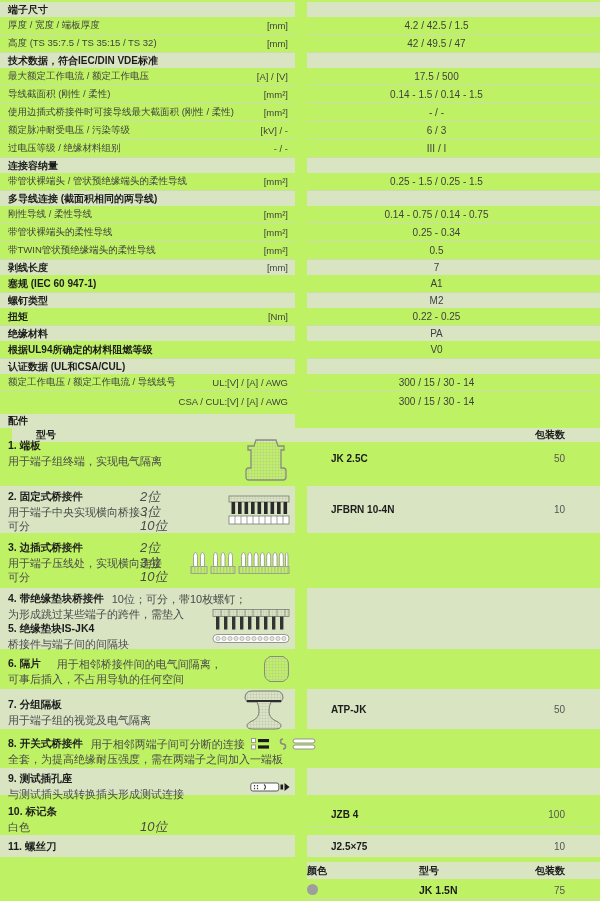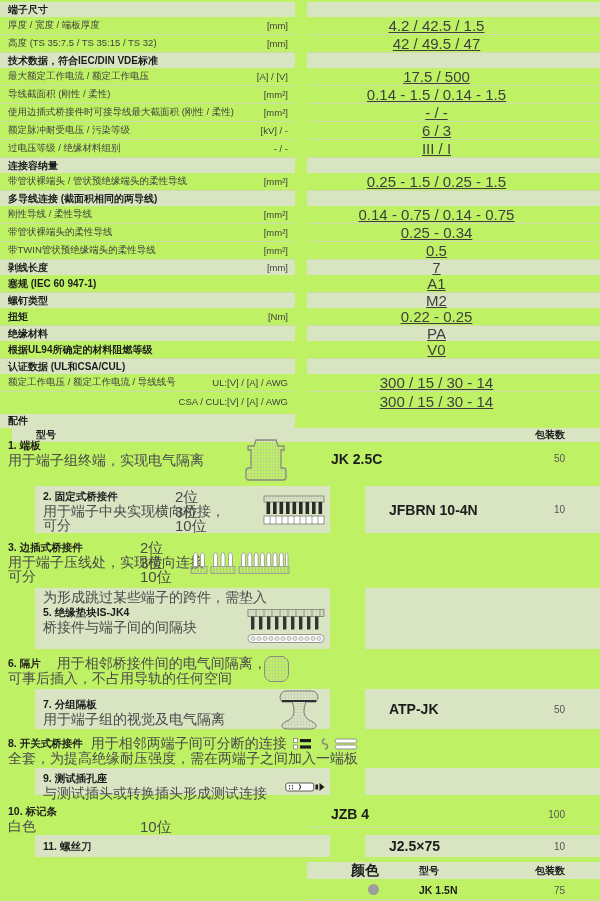--- a/index.html
+++ b/index.html
@@ -17,40 +17,40 @@
   .row .l{width:295px;display:flex;justify-content:space-between;align-items:center;padding:0 7px 0 8px;}
   .row .r{flex:1;margin-left:12px;display:flex;align-items:center;justify-content:center;padding-right:34px;}
   .row.h{height:15px;}
   .row.h .l,.row.h .r{background:var(--green);}
   .row.h .lab{font-weight:bold;font-size:10px;color:var(--dark);}
   .row.d,.row.b{height:18px;}
   .row.d .l,.row.d .r,.row.b .l,.row.b .r{border-bottom:1px solid var(--line);}
   .row.b .lab{font-weight:bold;font-size:10px;color:var(--dark);}
   .lab{font-size:9.5px;color:var(--txt);white-space:nowrap;}
   .unit{font-size:9.5px;color:var(--txt);white-space:nowrap;}
-  .val{font-size:15px;color:var(--txt);white-space:nowrap;text-decoration:underline;}
+  .val{font-size:10px;color:var(--txt);white-space:nowrap;}
   #spec .row:last-child .l,#spec .row:last-child .r{border-bottom:none;}
 
   
   .acch{height:15px;margin-top:4px;margin-bottom:6px;flex-direction:column;}
   .rh{justify-content:space-between !important;padding:0 35px 0 24px !important;}
   .rh .lab{font-weight:bold;font-size:10px;color:var(--dark);}
 
   .acc{display:flex;}
   .acc .al{width:295px;position:relative;padding:3px 0 3px 8px;}
   .acc .ar{flex:1;margin-left:12px;display:flex;align-items:center;justify-content:space-between;padding:0 35px 0 24px;}
-  .acc.g .al,.acc.g .ar{background:var(--green);margin-left:35px;}
+  .acc.g .al,.acc.g .ar{background:var(--green);}
   .t1{font-weight:bold;font-size:10.5px;color:var(--dark);white-space:nowrap;}
-  .desc{font-size:14px;color:#4a4a4a;white-space:nowrap;}
+  .desc{font-size:11px;color:#4a4a4a;white-space:nowrap;}
   .suf{margin-left:8px;}
-  .cnt{font-size:15px;color:#4a4a4a;}
+  .cnt{font-size:13px;color:#4a4a4a;font-style:italic;}
   .line{display:flex;align-items:center;height:14px;}
   .line.tl{height:16px;}
   .lt{width:132px;}
-  .model{font-weight:bold;font-size:14px;color:var(--dark);white-space:nowrap;text-align:right;}
+  .model{font-weight:bold;font-size:10px;color:var(--dark);white-space:nowrap;text-align:right;}
   .qty{font-size:10px;color:#555;}
   .icon{position:absolute;right:5px;top:50%;transform:translateY(-50%);line-height:0;}
   .inl{margin-left:6px;line-height:0;display:inline-block;vertical-align:middle;}
 
   .a1{height:47px;margin-bottom:4px;}
   .a2{height:47px;margin-bottom:4px;}
   .a3{height:50px;margin-bottom:1px;}
   .a45{height:61px;margin-bottom:4px;}
   .a6{height:32px;margin-bottom:4px;}
   .a7{height:40px;margin-bottom:4px;}
@@ -58,21 +58,21 @@
   .a9{height:27px;margin-bottom:6px;}
   .a10{height:27px;margin-bottom:7px;}
   .a10 .ar{border-bottom:1px solid var(--line);}
   .a11{height:22px;margin-bottom:5px;}
   .a11 .al{padding-top:4px;}
 
   
   .ctab{margin-left:307px;width:293px;}
   .crow{display:flex;align-items:center;height:19px;border-bottom:1px solid var(--line);}
   .crow.chead{background:var(--green);height:17px;border-bottom:none;margin-bottom:2px;}
-  .cc{flex:0 0 72px;text-align:right;font-size:14px;color:var(--dark);}
+  .cc{flex:0 0 72px;text-align:left;font-size:10px;color:var(--dark);}
   .chead .cc,.chead .cm,.chead .cq{font-weight:bold;}
   .cm{flex:1;padding-left:40px;font-size:10.5px;color:var(--dark);font-weight:bold;}
   .chead .cm{font-size:10px;}
   .cq{flex:0 0 85px;text-align:right;padding-right:35px;font-size:10px;color:#555;}
   .chead .cq{color:var(--dark);}
   .dot{display:inline-block;width:11px;height:11px;border-radius:50%;}
 </style>
 </head>
 <body>
 
@@ -436,20 +436,24 @@
               <path d="M95.5 18 V8 Q95.5 4 96.8 4 Q98 4 98 8 V18 Z"></path>
           </g>
         </svg>
       </span>
     </div>
     <div class="ar"></div>
   </div>
 
   <div class="acc g a45">
     <div class="al">
+      <div class="line tl">
+          <span class="t1">4. 带绝缘垫块桥接件</span>
+          <span class="desc suf">10位；可分，带10枚螺钉；</span>
+        </div>
       <div class="line">
           <span class="desc">为形成跳过某些端子的跨件，需垫入</span>
         </div>
       <div class="line tl">
           <span class="t1">5. 绝缘垫块IS-JK4</span>
         </div>
       <div class="line">
           <span class="desc">桥接件与端子间的间隔块</span>
         </div>
       <span class="icon" style="top:62%">

